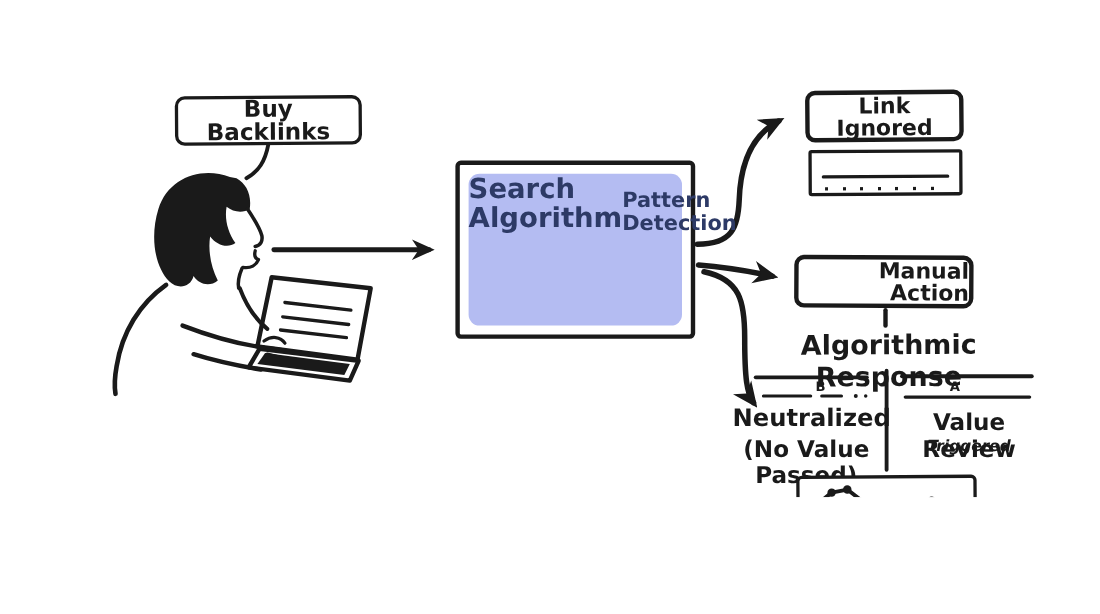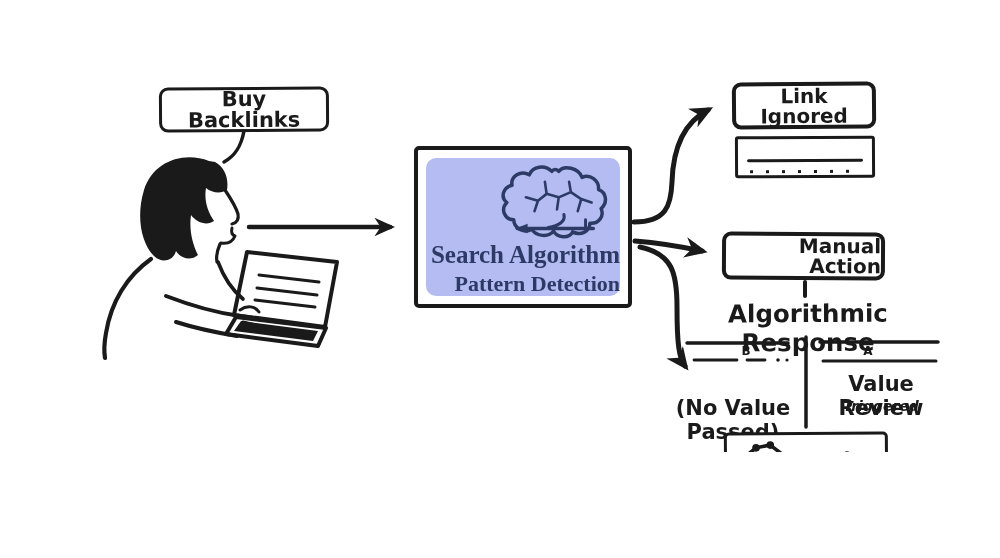--- a/index.html
+++ b/index.html
@@ -35,26 +35,25 @@
     position:absolute;left:12px;right:12px;top:31px;height:3px;
     background:repeating-linear-gradient(90deg,var(--ink) 0 2.6px,transparent 2.6px 16px);
   }
 
   .detector{
     position:absolute;left:414px;top:146px;width:218px;height:162px;
     border:4.5px solid var(--ink);border-radius:5px;background:#fff;padding:8px;
   }
   .detector-panel{
     width:100%;height:100%;background:var(--detector-bg);border-radius:10px;
-    display:flex;flex-direction:column;align-items:flex-end;justify-content:flex-start;
+    display:flex;flex-direction:row;align-items:flex-start;justify-content:flex-start;
     color:var(--detector-ink);
-    font-family:Liberation Serif, serif;
   }
   .detector-title{font-size:25px;font-weight:700;line-height:1.05;margin-top:1px;}
-  .detector-subtitle{font-size:22px;font-weight:600;line-height:1.1;margin-top:4px;}
+  .detector-subtitle{font-size:19px;font-weight:600;line-height:1.1;margin-top:14px;}
   .brain-svg{width:126px;height:84px;margin-top:3px;color:var(--detector-ink);}
 
   .response-heading{
     position:absolute;left:680px;top:299px;width:256px;text-align:center;
     font-size:24.5px;font-weight:700;color:var(--ink);transform:rotate(-0.3deg);
   }
   .col-marker{
     position:absolute;width:20px;text-align:center;font-size:12px;font-weight:700;color:var(--ink);
   }
   .marker-b{left:736px;top:344px;}
@@ -166,20 +165,21 @@
 
   <div class="hand-box manual-action">
     <span>Manual Action</span>
   </div>
 
   <div class="response-heading">Algorithmic Response</div>
 
   <div class="col-marker marker-b">B</div>
   <div class="col-marker marker-a">A</div>
 
+  <div class="neutralized-label">Neutralized</div>
   <div class="neutralized-sub">(No Value Passed)</div>
   <div class="manual-review-label">Value Review</div>
   <div class="triggered-label">Triggered</div>
 
   <div class="chart-box">
     <svg id="sparkline" viewBox="0 0 164 55">
         <polyline points="11,26 26,14 42,11 60,25 85,26 106,32 128,23 143,42" fill="none" stroke="currentColor" stroke-width="4" stroke-linecap="round" stroke-linejoin="round"></polyline>
         <circle cx="26" cy="14" r="4.3" fill="currentColor"></circle>
         <circle cx="42" cy="11" r="4.3" fill="currentColor"></circle>
         <circle cx="106" cy="32" r="4.3" fill="currentColor"></circle>

